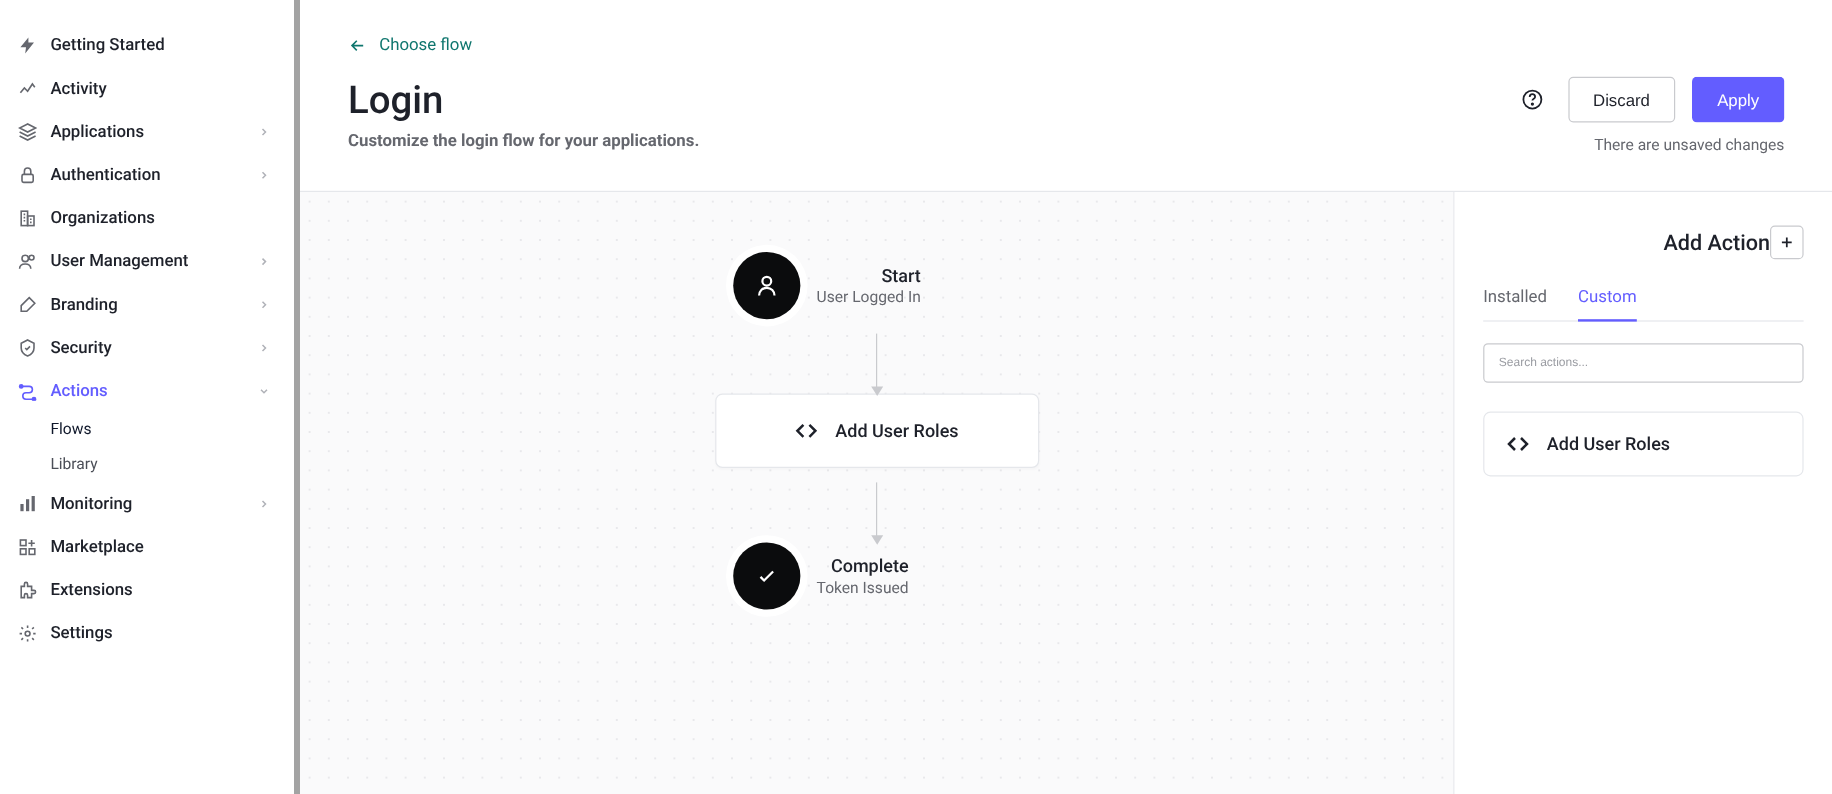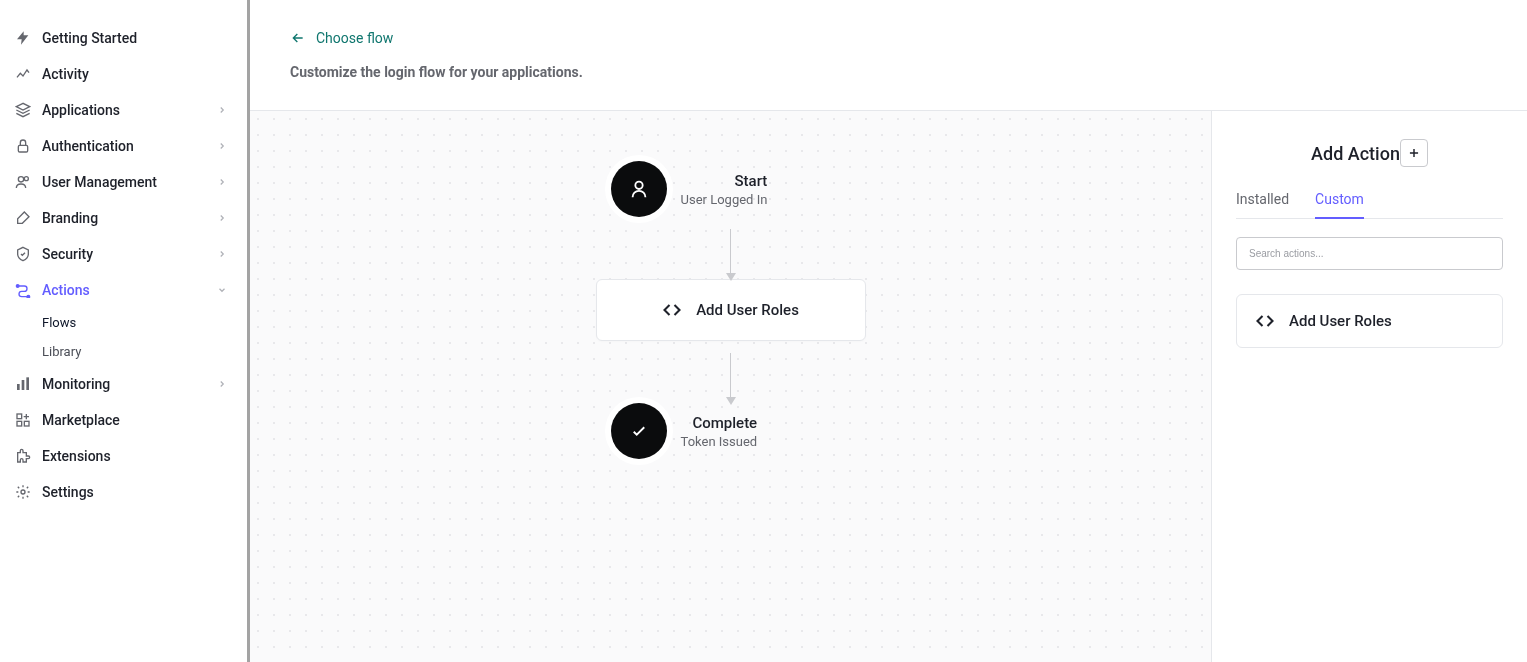--- a/index.html
+++ b/index.html
@@ -1,20 +1,20 @@
 <!DOCTYPE html>
 <html><head>
 <meta charset="utf-8">
 <style>
   * { box-sizing: border-box; margin: 0; padding: 0; }
   html, body { height: 100%; font-family: -apple-system, BlinkMacSystemFont, "Segoe UI", Roboto, Helvetica, Arial, sans-serif; color: #1e212a; background: #fff; }
   body { display: flex; }
 
   
-  .sidebar { width: 250px; min-width: 250px; border-right: 3px solid #a3a3a3; padding: 20px 0 20px 0; overflow-y: auto; height: 100vh; }
+  .sidebar { width: 250px; min-width: 250px; border-right: 5px solid #a3a3a3; padding: 20px 0 20px 0; overflow-y: auto; height: 100vh; }
   .nav-item { display: flex; align-items: center; padding: 9px 18px 9px 14px; cursor: pointer; font-size: 14px; font-weight: 500; color: #1e212a; }
   .nav-item.active { color: #635dff; }
   .nav-icon { width: 18px; height: 18px; margin-right: 10px; display: inline-flex; align-items: center; justify-content: center; color: #65676e; }
   .nav-item.active .nav-icon { color: #635dff; }
   .nav-spacer { flex: 1; }
   .nav-chevron { width: 14px; height: 14px; color: #b0b2b8; display: inline-flex; align-items: center; justify-content: center; }
   .sub-item { padding: 7px 18px 7px 42px; font-size: 13px; color: #4b4e57; cursor: pointer; }
   .sub-item.active { color: #0f172a; }
 
   
@@ -46,21 +46,21 @@
   .terminal-text .t-sub { font-size: 13px; color: #65676e; margin-top: 2px; }
 
   .flow-connector { width: 1.5px; height: 46px; background: #c9cace; margin: 12px 0 4px 0; position: relative; }
   .flow-connector::after { content: ""; position: absolute; bottom: -6px; left: 50%; transform: translateX(-50%); width: 0; height: 0; border-left: 5px solid transparent; border-right: 5px solid transparent; border-top: 8px solid #c9cace; }
 
   .flow-action-card { background: #fff; border: 1px solid #e5e7eb; border-radius: 6px; padding: 20px 28px; display: flex; align-items: center; gap: 14px; min-width: 270px; justify-content: center; font-weight: 500; font-size: 15px; cursor: pointer; box-shadow: 0 1px 2px rgba(0,0,0,0.02); }
   .code-icon { display: inline-flex; }
 
   
   .right-panel { width: 316px; min-width: 316px; border-left: 1px solid #e5e7eb; background: #fff; padding: 28px 24px; display: flex; flex-direction: column; }
-  .rp-header { display: flex; align-items: center; justify-content: center; margin-bottom: 24px; }
+  .rp-header { display: flex; align-items: center; justify-content: flex-end; margin-bottom: 24px; }
   .rp-title { font-size: 18px; font-weight: 500; }
   .rp-plus { width: 28px; height: 28px; border: 1px solid #c9cace; border-radius: 4px; background: #fff; cursor: pointer; display: inline-flex; align-items: center; justify-content: center; font-size: 16px; color: #1e212a; }
   .rp-tabs { display: flex; gap: 26px; border-bottom: 1px solid #e5e7eb; margin-bottom: 18px; }
   .rp-tab { padding-bottom: 10px; font-size: 14px; color: #65676e; cursor: pointer; }
   .rp-tab.active { color: #635dff; border-bottom: 2px solid #635dff; margin-bottom: -1px; }
   .rp-search { width: 100%; border: 1px solid #c9cace; border-radius: 4px; padding: 10px 12px; font-size: 10px; margin-bottom: 24px; }
   .rp-search::placeholder { color: #9a9ca2; }
   .rp-action-item { border: 1px solid #e5e7eb; border-radius: 6px; padding: 16px 18px; display: flex; align-items: center; gap: 14px; cursor: pointer; font-size: 15px; font-weight: 500; }
 
   svg { display: block; }
@@ -112,20 +112,30 @@
     </span>
     <span>Authentication</span>
     <span class="nav-spacer"></span>
     <span class="nav-chevron">
       <svg width="10" height="10" viewBox="0 0 24 24" fill="none" stroke="currentColor" stroke-width="3">
           <path d="M9 18l6-6-6-6"></path>
         </svg>
     </span>
   </div>
 
+  <div class="nav-item">
+    <span class="nav-icon">
+      <svg width="16" height="16" viewBox="0 0 24 24" fill="none" stroke="currentColor" stroke-width="2">
+          <rect x="4" y="3" width="8" height="18"></rect>
+          <rect x="12" y="9" width="8" height="12"></rect>
+          <path d="M7 7h2M7 11h2M7 15h2M15 13h2M15 17h2"></path>
+        </svg>
+    </span>
+    <span>Organizations</span>
+  </div>
 
   <div class="nav-item">
     <span class="nav-icon">
       <svg width="16" height="16" viewBox="0 0 24 24" fill="none" stroke="currentColor" stroke-width="2">
           <circle cx="9" cy="8" r="4"></circle>
           <path d="M2 21c0-4 3-6 7-6s7 2 7 6"></path>
           <circle cx="17" cy="7" r="3"></circle>
         </svg>
     </span>
     <span>User Management</span>
@@ -243,21 +253,38 @@
 <div class="main">
   <div class="header">
     <div class="breadcrumb">
       <svg width="16" height="16" viewBox="0 0 24 24" fill="none" stroke="currentColor" stroke-width="2">
           <path d="M19 12H5M11 18l-6-6 6-6"></path>
         </svg>
       <span>Choose flow</span>
     </div>
     <div class="header-row">
       <div class="header-titles">
+        <h1 class="page-title">Login</h1>
         <div class="page-subtitle">Customize the login flow for your applications.</div>
+      </div>
+      <div class="header-actions">
+        <div style="display:flex;flex-direction:column;align-items:flex-end;gap:0;">
+          <div style="display:flex;align-items:center;gap:14px;">
+            <button class="help-btn">
+              <svg width="18" height="18" viewBox="0 0 24 24" fill="none" stroke="currentColor" stroke-width="2">
+                  <circle cx="12" cy="12" r="10"></circle>
+                  <path d="M9 9a3 3 0 0 1 6 0c0 2-3 2-3 4"></path>
+                  <circle cx="12" cy="17" r="0.8" fill="currentColor"></circle>
+                </svg>
+            </button>
+            <button class="btn btn-secondary">Discard</button>
+            <button class="btn btn-primary">Apply</button>
+          </div>
+          <div class="unsaved-msg">There are unsaved changes</div>
+        </div>
       </div>
     </div>
   </div>
 
   <div class="canvas-wrapper">
     <div class="canvas">
       <div class="flow">
 
         <div class="flow-node-terminal">
           <div class="terminal-circle">

